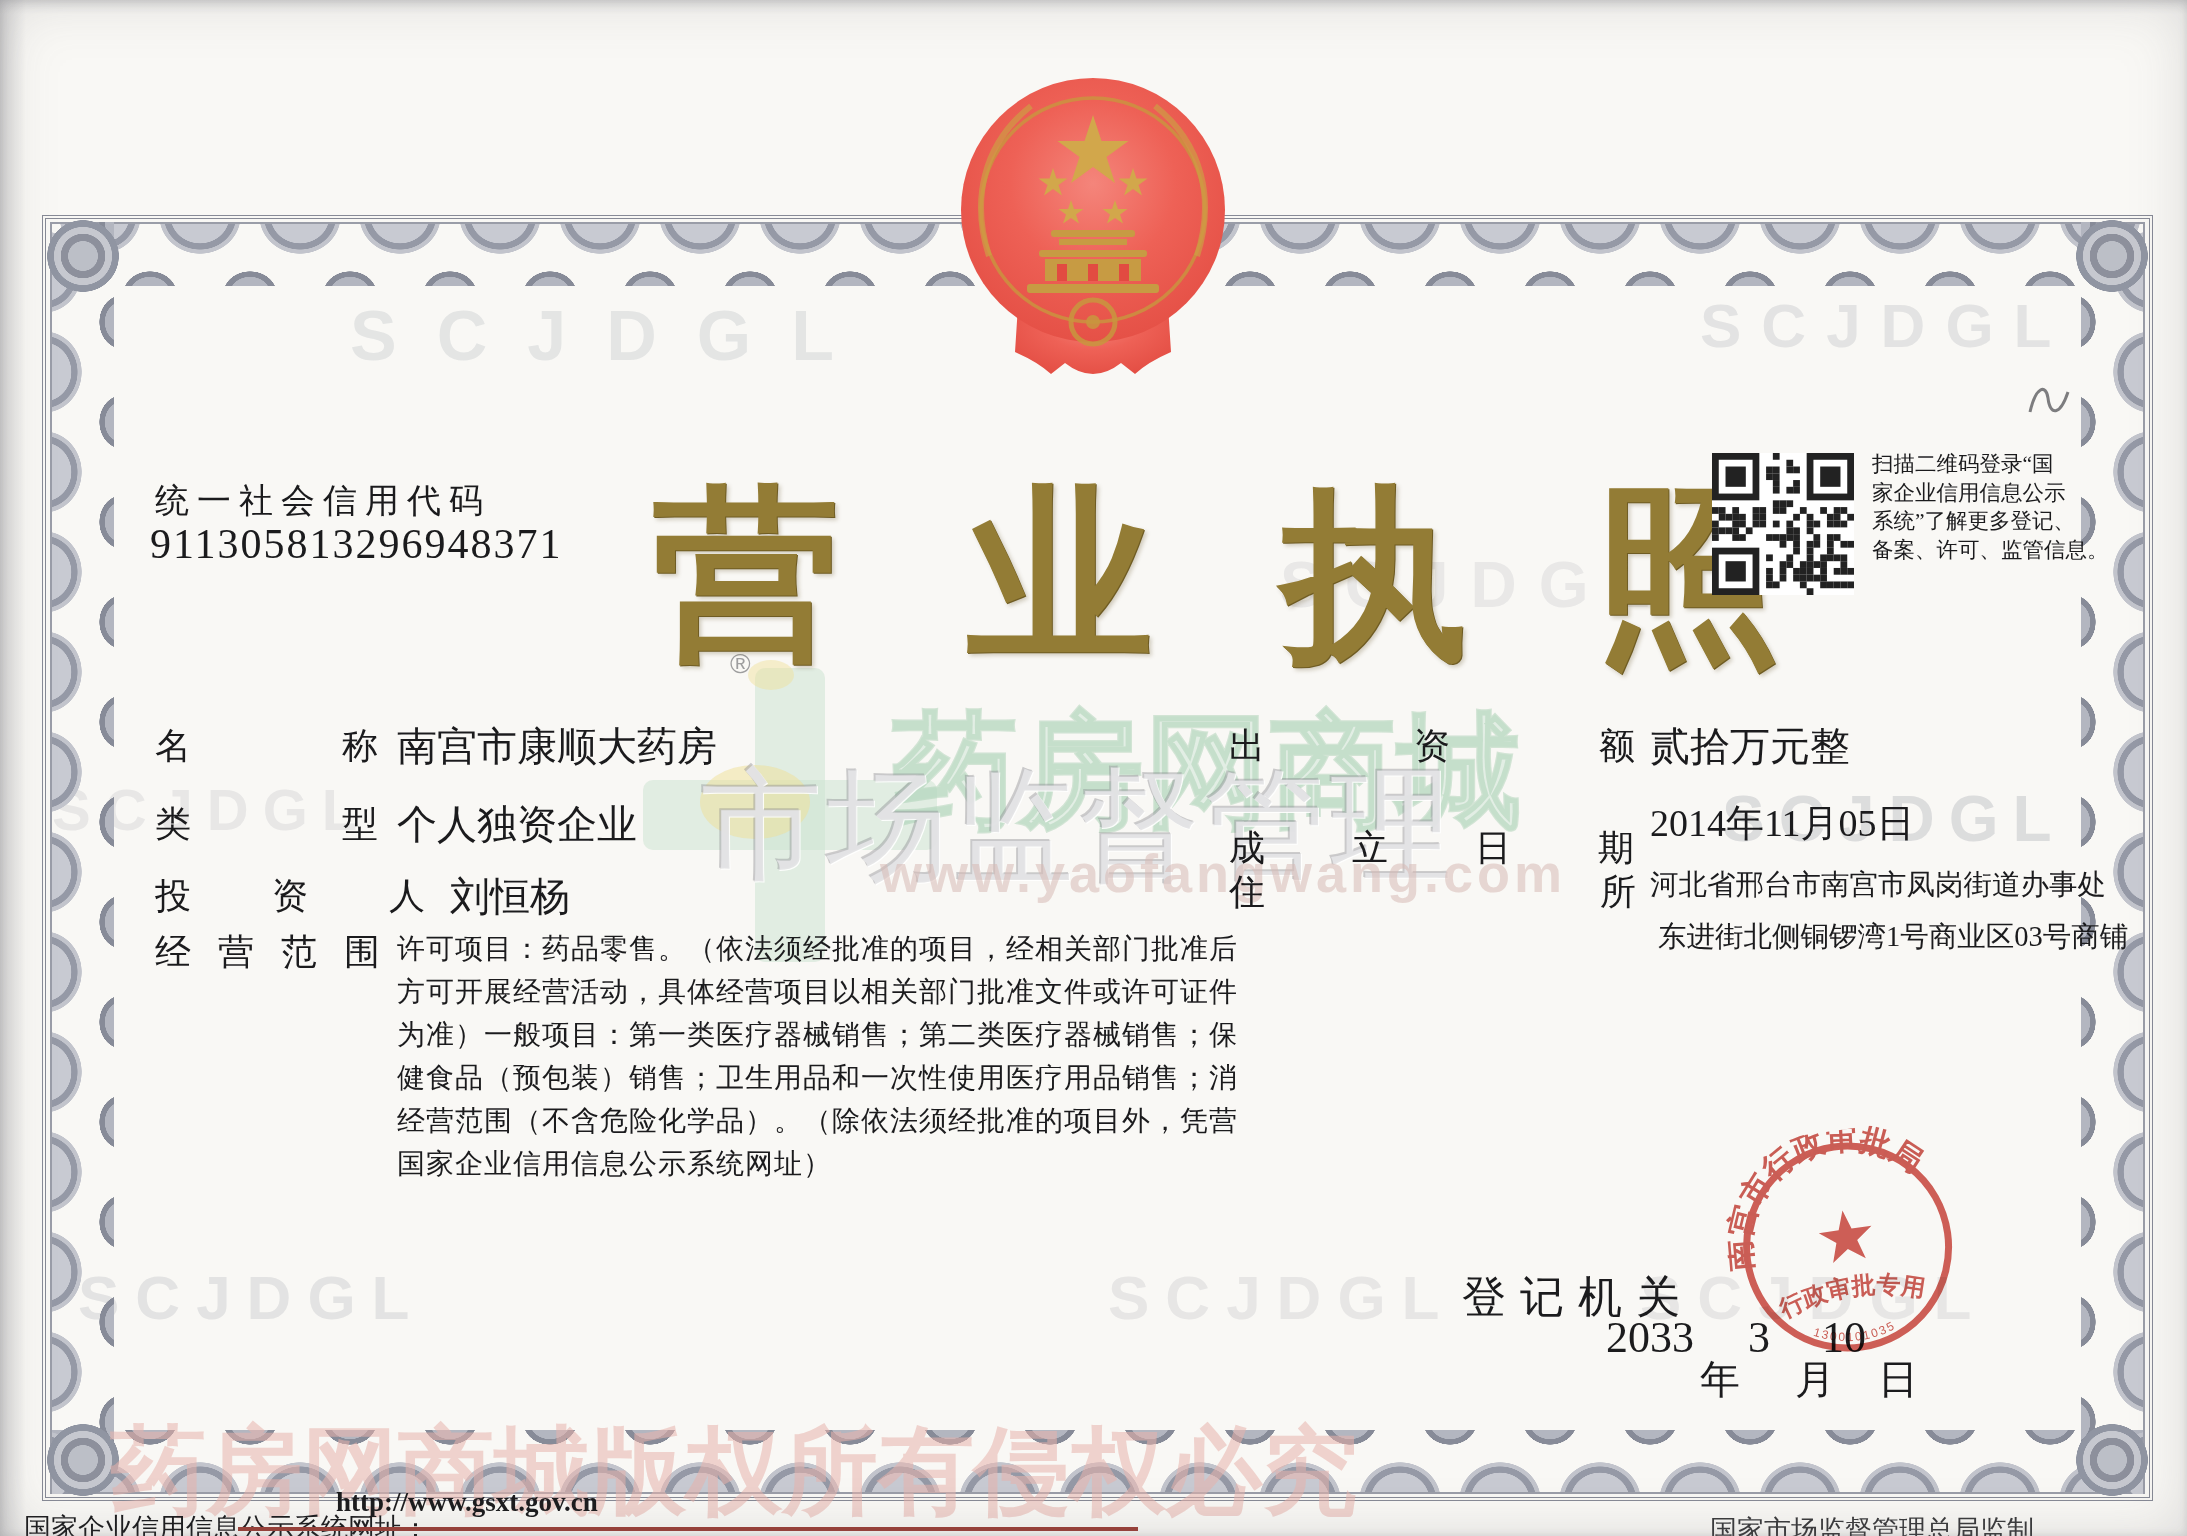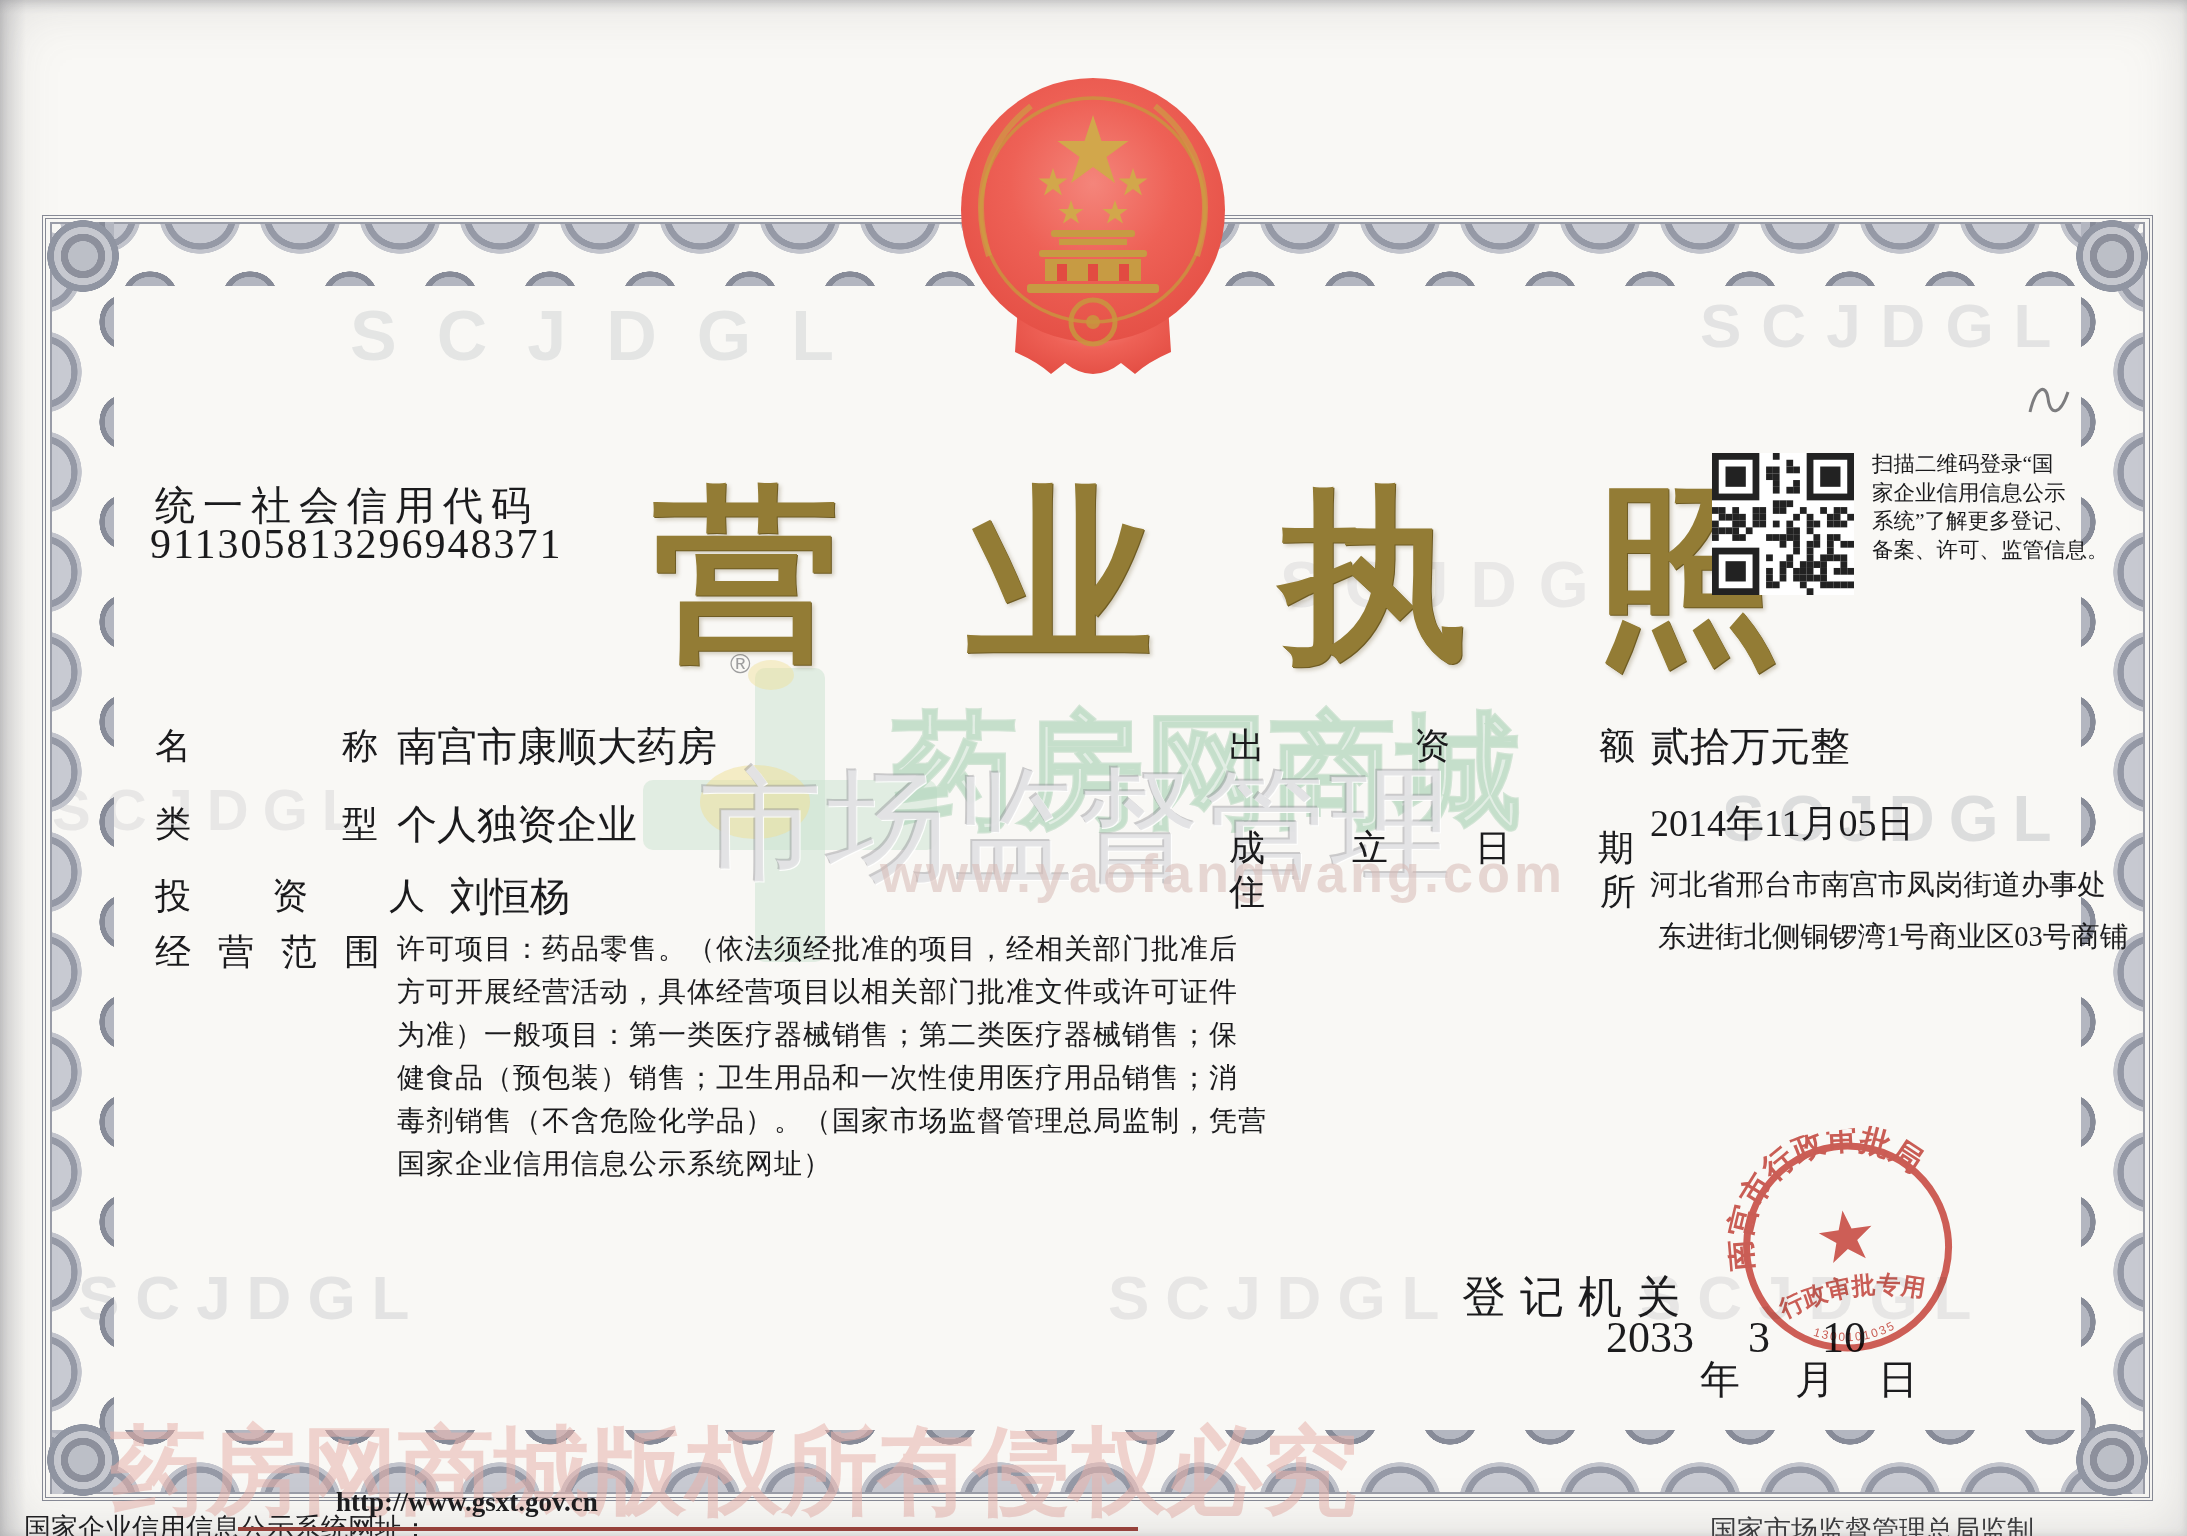--- a/index.html
+++ b/index.html
@@ -136,21 +136,21 @@
       <rect x="74" y="224" width="132" height="9" rx="3"></rect>
       <rect x="104" y="204" width="10" height="17" fill="#e24b41"></rect>
       <rect x="135" y="204" width="10" height="17" fill="#e24b41"></rect>
       <rect x="166" y="204" width="10" height="17" fill="#e24b41"></rect>
     </g>
     <circle cx="140" cy="262" r="22" fill="none" stroke="#c8963e" stroke-width="5" opacity=".85"></circle>
     <circle cx="140" cy="262" r="7" fill="#c8963e" opacity=".85"></circle>
   </svg>
 </div>
 
-<div class="abs" style="left:155px;top:478px;font-size:40px;letter-spacing:8px;z-index:4;text-align:right;">统一社会信用代码</div>
+<div class="abs" style="left:155px;top:478px;font-size:34px;letter-spacing:8px;z-index:4;text-align:right;">统一社会信用代码</div>
 <div class="abs" style="left:150px;top:520px;font-size:42px;letter-spacing:2px;z-index:4;">911305813296948371</div>
 
 <div class="abs title" style="left:653px;top:452px;z-index:4;">营业执照</div>
 
 <div class="abs" style="left:1712px;top:453px;width:142px;height:142px;background:#fff;z-index:4;">
   <svg width="142" height="142" viewBox="0 0 143 143">
       <rect x="0" y="0" width="47.666666666666664" height="47.666666666666664" fill="#222"></rect>
       <rect x="6.809523809523809" y="6.809523809523809" width="34.047619047619044" height="34.047619047619044" fill="#fff"></rect>
       <rect x="13.619047619047619" y="13.619047619047619" width="20.428571428571427" height="20.428571428571427" fill="#222"></rect>
       <rect x="95.33333333333333" y="0" width="47.666666666666664" height="47.666666666666664" fill="#222"></rect>
@@ -299,21 +299,21 @@
 <div class="abs value" style="left:397px;top:797px;z-index:4;">个人独资企业</div>
 
 <div class="abs label-l ls3" style="left:155px;top:872px;z-index:4;">投资人</div>
 <div class="abs value" style="left:450px;top:869px;z-index:4;">刘恒杨</div>
 
 <div class="abs label-l ls4" style="left:155px;top:928px;z-index:4;">经营范围</div>
 <div class="abs scope-line" style="left:397px;top:930px;z-index:4;">许可项目：药品零售。（依法须经批准的项目，经相关部门批准后</div>
 <div class="abs scope-line" style="left:397px;top:973px;z-index:4;">方可开展经营活动，具体经营项目以相关部门批准文件或许可证件</div>
 <div class="abs scope-line" style="left:397px;top:1016px;z-index:4;">为准）一般项目：第一类医疗器械销售；第二类医疗器械销售；保</div>
 <div class="abs scope-line" style="left:397px;top:1059px;z-index:4;">健食品（预包装）销售；卫生用品和一次性使用医疗用品销售；消</div>
-<div class="abs scope-line" style="left:397px;top:1102px;z-index:4;">毒剂销售（不含危险化学品）。（国家市场监督管理总局监制，凭营</div>
+<div class="abs scope-line" style="left:397px;top:1102px;z-index:4;">经营范围（不含危险化学品）。（除依法须经批准的项目外，凭营</div>
 <div class="abs scope-line" style="left:397px;top:1145px;z-index:4;">国家企业信用信息公示系统网址）</div>
 
 <div class="abs label-l rls3" style="left:1229px;top:722px;z-index:4;">出资额</div>
 <div class="abs value" style="left:1650px;top:719px;z-index:4;">贰拾万元整</div>
 
 <div class="abs label-l rls4" style="left:1229px;top:800px;z-index:4;">成立日期</div>
 <div class="abs" style="left:1650px;top:798px;font-size:38px;z-index:4;">2014年11月05日</div>
 
 <div class="abs label-l rls2" style="left:1229px;top:868px;z-index:4;">住所</div>
 <div class="abs" style="left:1650px;top:866px;font-size:28.5px;z-index:4;">河北省邢台市南宫市凤岗街道办事处</div>

